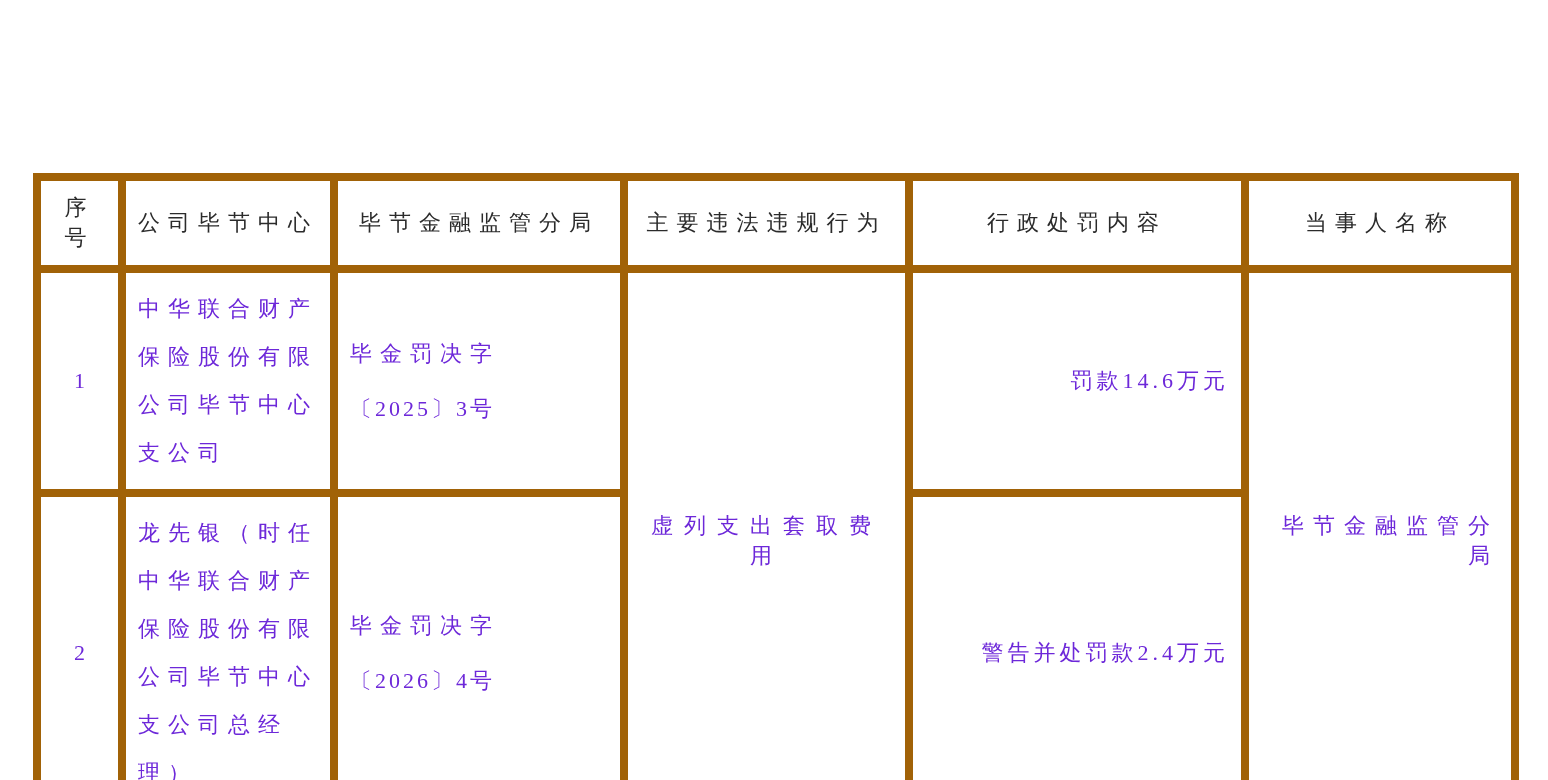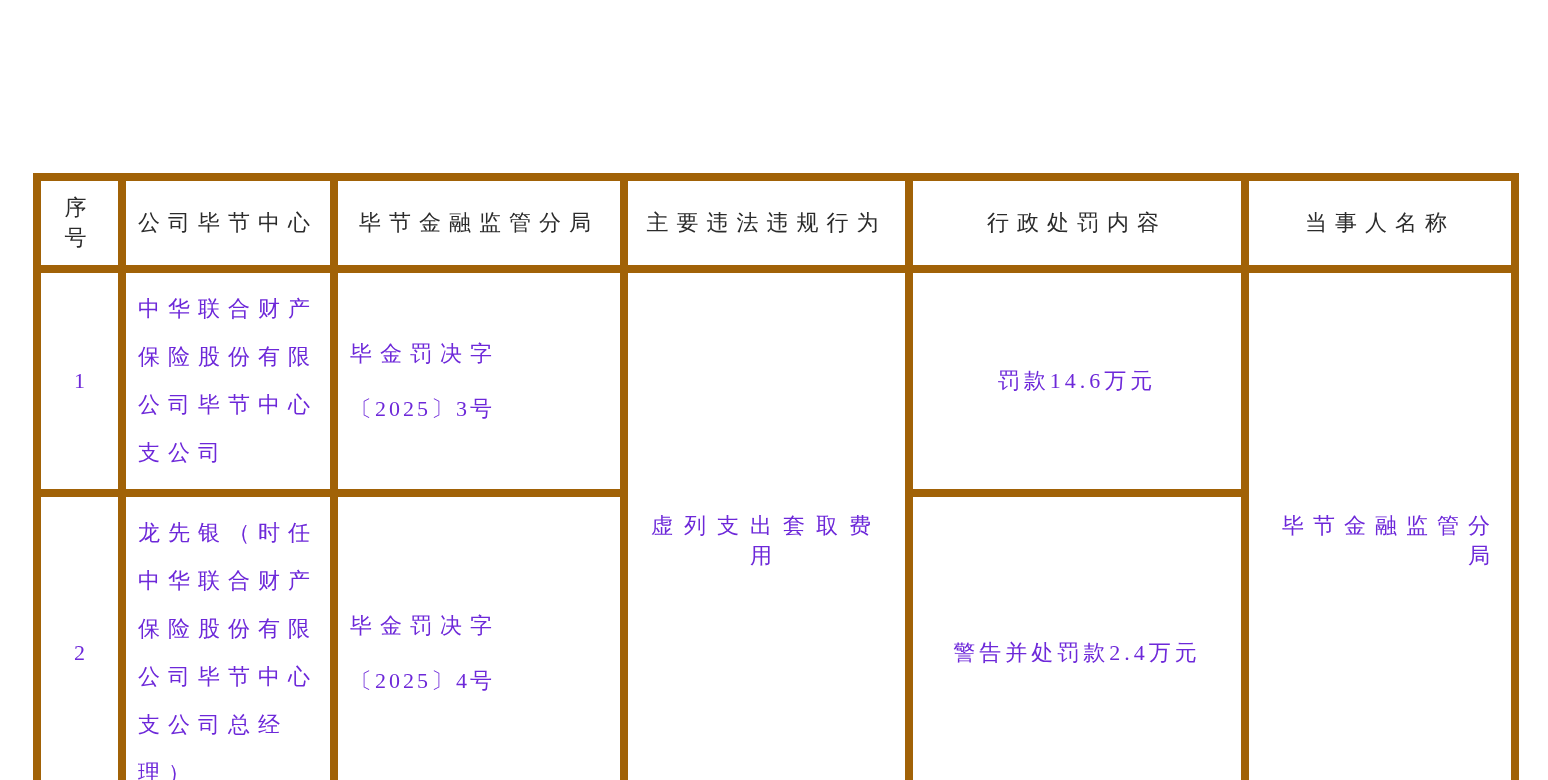--- a/index.html
+++ b/index.html
@@ -76,21 +76,21 @@
     line-height: 48px;
     letter-spacing: 8px;
     white-space: nowrap;
     text-align: left;
   }
   .doc-cell { }
   .doc-line  { line-height: 55px; letter-spacing: 8px; }
   .doc-line-2 { letter-spacing: 3px; }
 
   .violation-cell { text-align: center; letter-spacing: 11px; }
-  .penalty-content-cell { text-align: center; padding-left: 15px; letter-spacing: 4px; }
+  .penalty-content-cell { text-align: right; padding-left: 15px; letter-spacing: 4px; }
   .authority-cell { text-align: right; letter-spacing: 9px; }
 </style>
 </head>
 <body>
 
 <div class="doc-header">
 </div>
 
 <table class="penalty-table">
   <colgroup>
@@ -133,18 +133,18 @@
       <td class="party-cell">
         <div class="party-line">龙先银（时任</div>
         <div class="party-line">中华联合财产</div>
         <div class="party-line">保险股份有限</div>
         <div class="party-line">公司毕节中心</div>
         <div class="party-line">支公司总经</div>
         <div class="party-line">理）</div>
       </td>
       <td class="doc-cell">
         <div class="doc-line">毕金罚决字</div>
-        <div class="doc-line doc-line-2">〔2025〕4号</div>
+        <div class="doc-line doc-line-2">〔2026〕4号</div>
       </td>
       <td class="penalty-content-cell">警告并处罚款2.4万元</td>
     </tr>
   </tbody>
 </table>
 
 </body></html>

